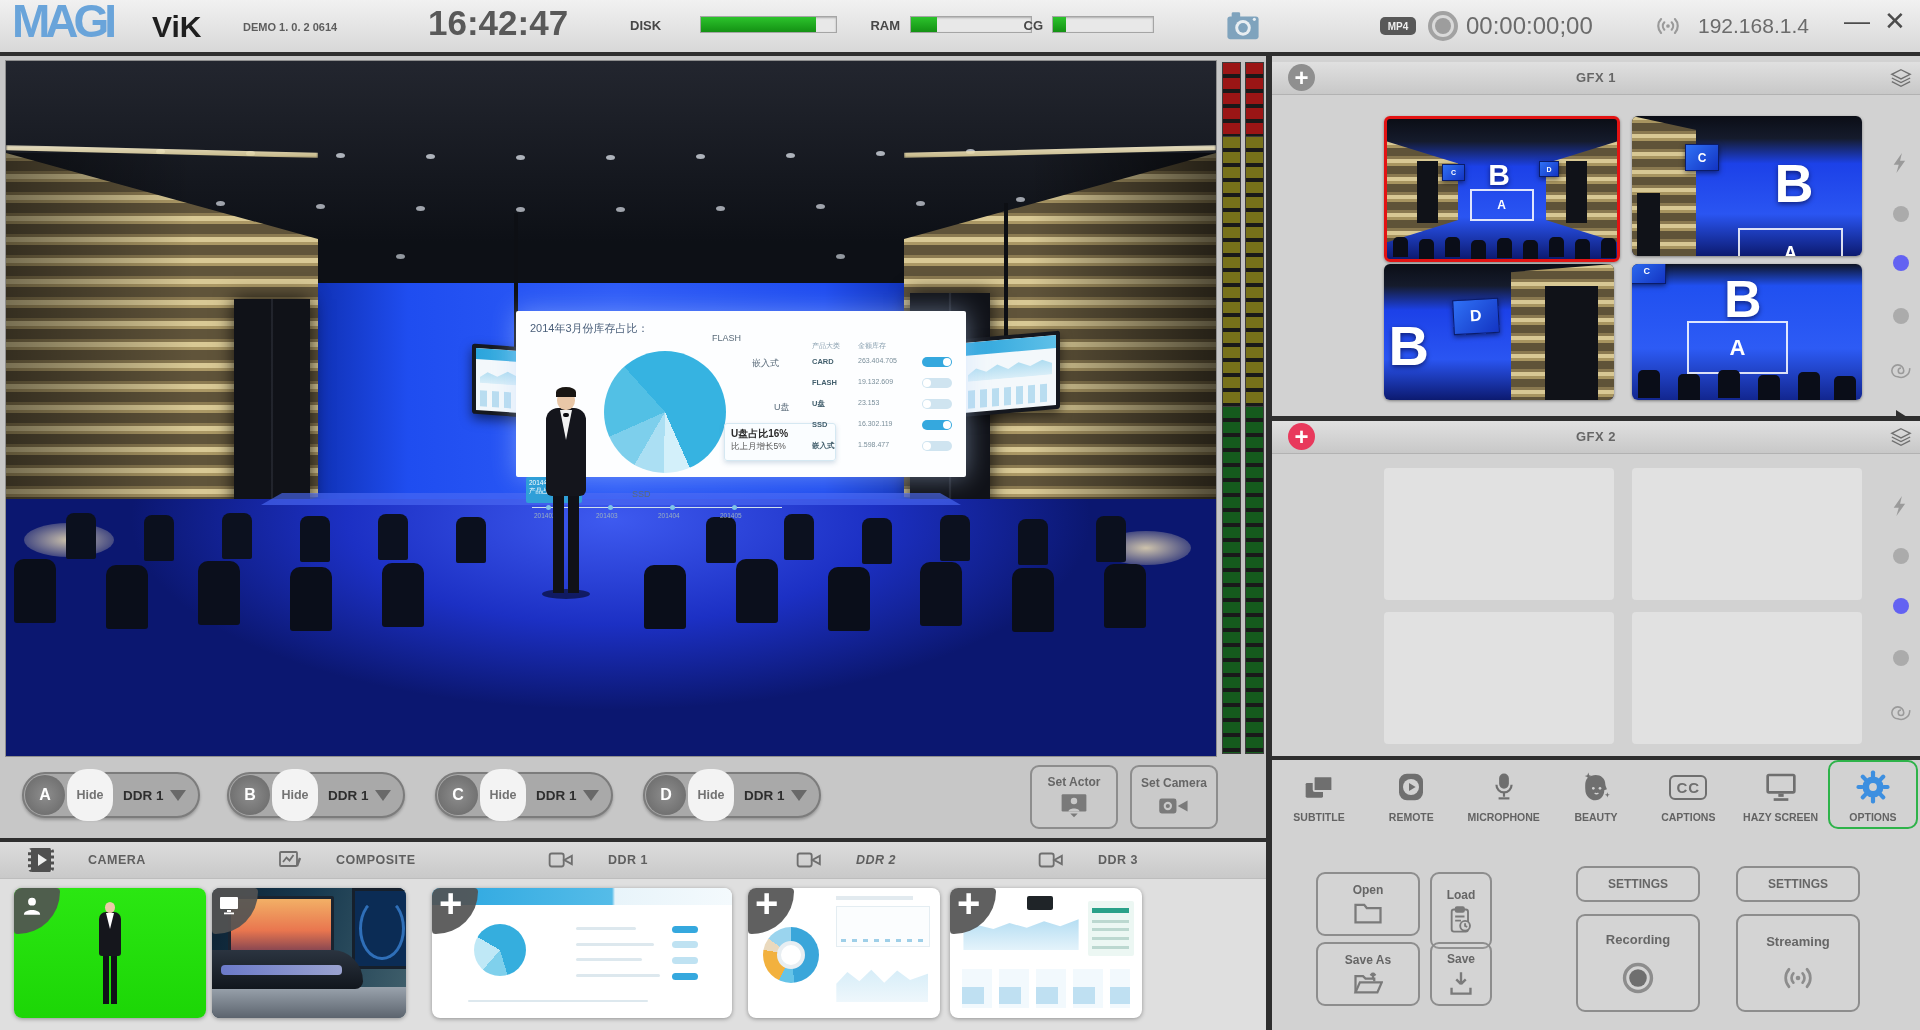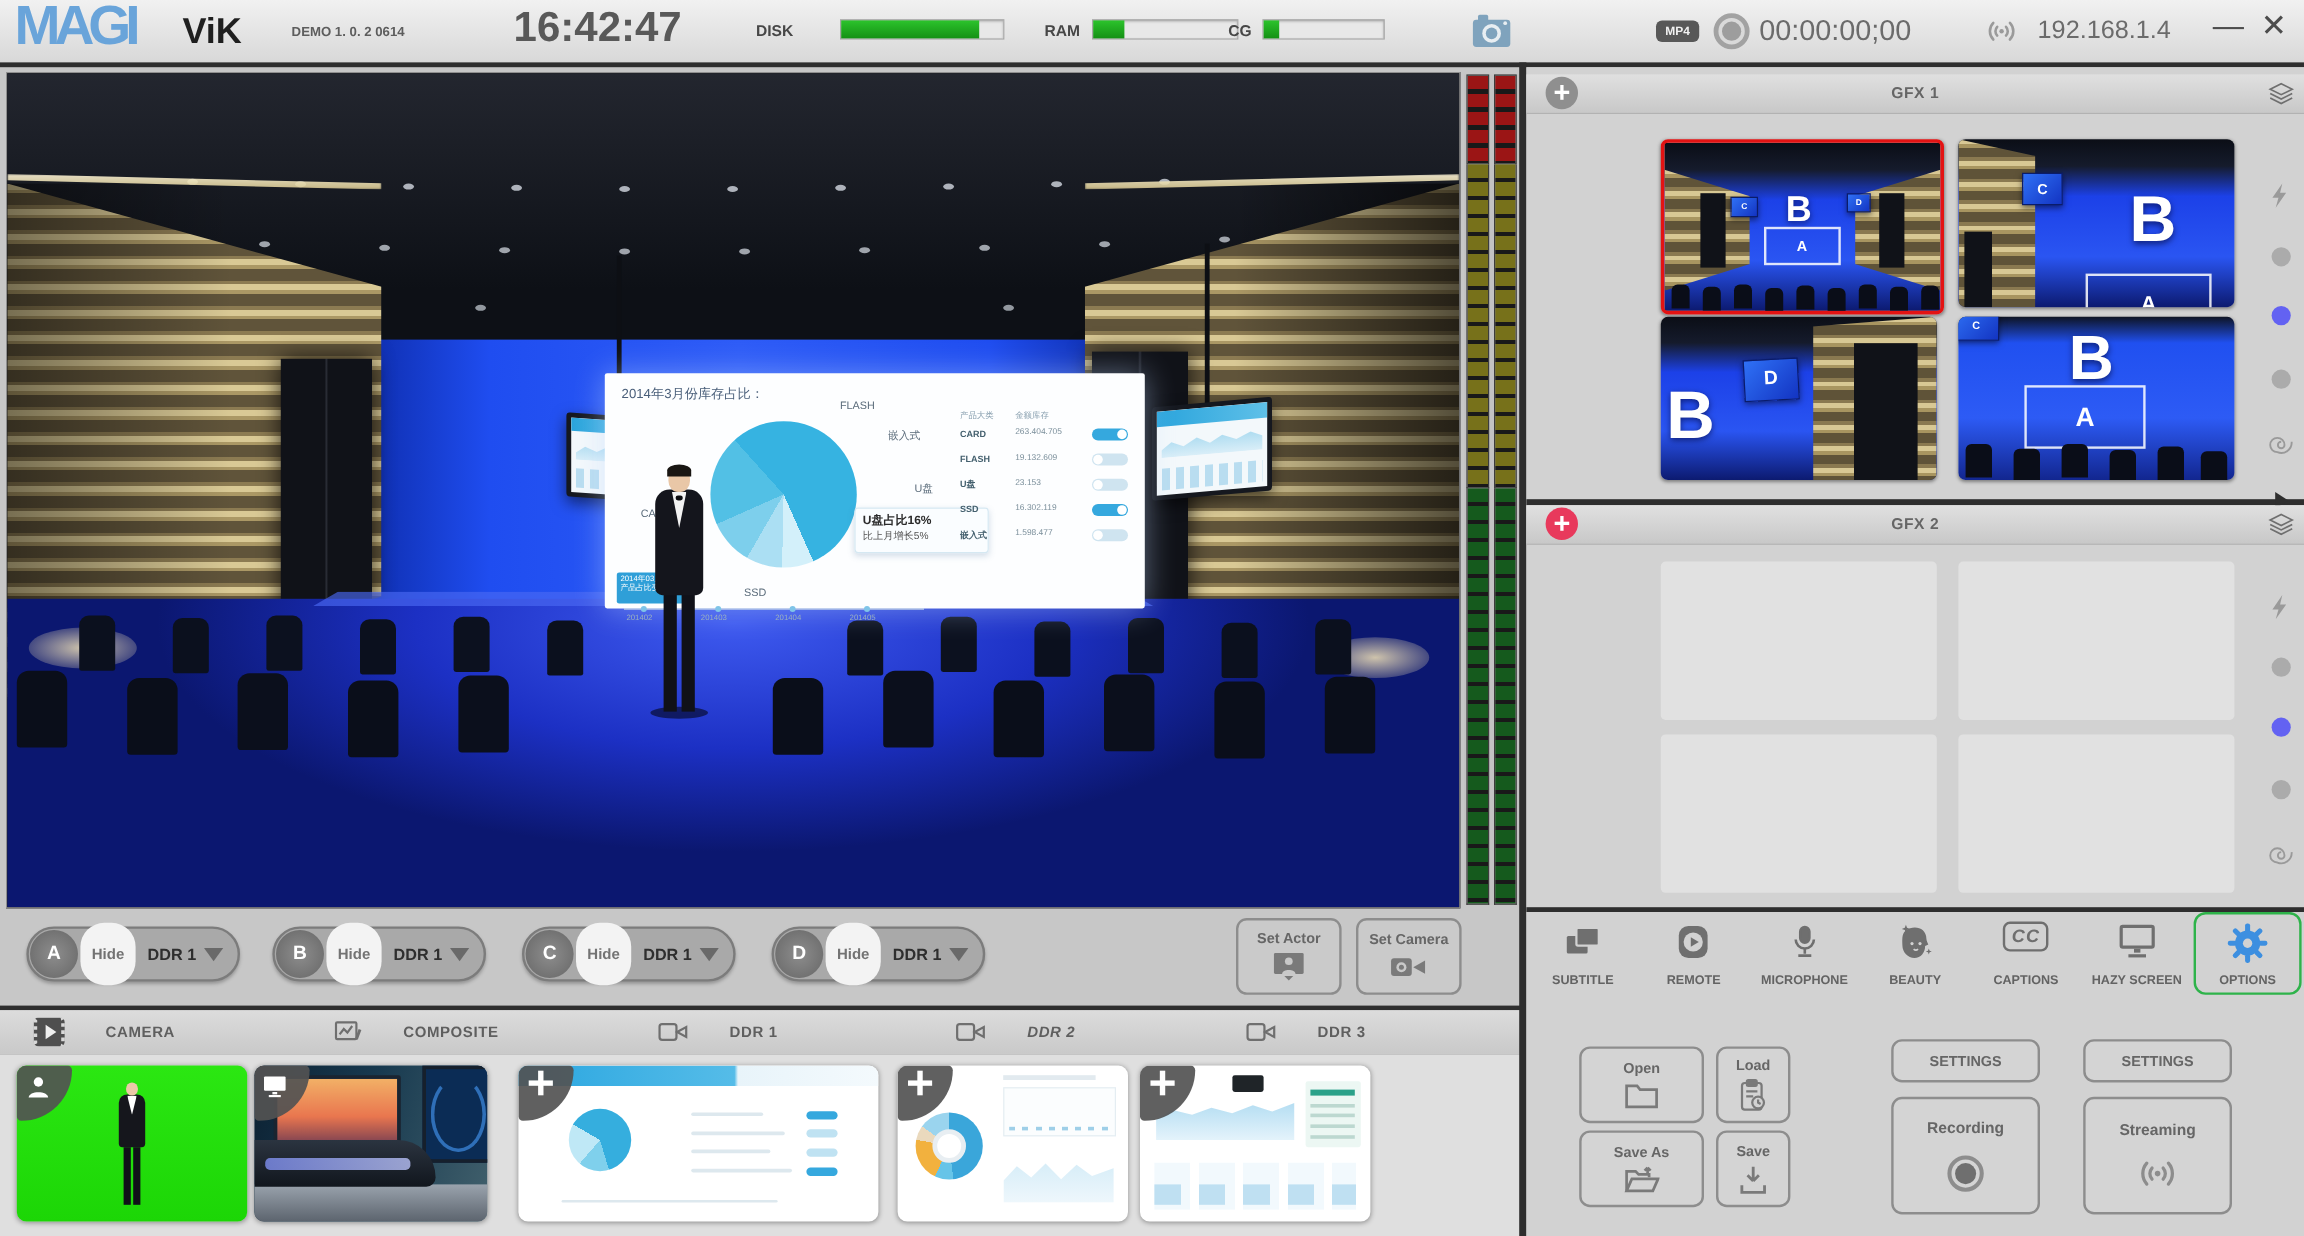--- a/index.html
+++ b/index.html
@@ -73,21 +73,21 @@
   .p-head{position:absolute;left:17px;top:0;width:18px;height:21px;border-radius:50% 50% 45% 45%;background:#e9c7a7;}
   .p-hair{position:absolute;left:16px;top:-2px;width:20px;height:10px;border-radius:50% 50% 0 0;background:#191613;}
   .p-torso{position:absolute;left:6px;top:19px;width:40px;height:88px;border-radius:12px 12px 6px 6px;background:#14151c;}
   .p-shirt{position:absolute;left:20px;top:21px;width:12px;height:30px;background:#f2f2f2;clip-path:polygon(0 0,100% 0,50% 100%);}
   .p-tie{position:absolute;left:23px;top:24px;width:6px;height:4px;background:#0c0c10;border-radius:2px;}
   .p-legL{position:absolute;left:13px;top:106px;width:11px;height:98px;background:#101118;}
   .p-legR{position:absolute;left:28px;top:106px;width:11px;height:98px;background:#101118;}
   .p-shadow{position:absolute;left:2px;top:200px;width:48px;height:10px;border-radius:50%;background:rgba(0,0,10,.55);}
 
   
-  .screen-main{left:498px;top:250px;width:450px;height:196px;background:#fdfeff;border-radius:2px;box-shadow:0 0 26px rgba(190,215,255,.45);}
+  .screen-main{left:510px;top:250px;width:450px;height:166px;background:#fdfeff;border-radius:2px;box-shadow:0 0 26px rgba(190,215,255,.45);}
   .sl-title{position:absolute;left:14px;top:10px;font-size:11px;color:#4a5f7a;}
   .sl-pie{position:absolute;left:88px;top:40px;width:122px;height:122px;border-radius:50%;
           background:conic-gradient(from 318deg,#36b3e1 0 55%,#d3f0fa 55% 62%,#abdff3 62% 70%,#7dcfec 70% 80%,#52c0e5 80% 100%);}
   .sl-lab{position:absolute;font-size:9px;color:#5a6b7a;}
   .sl-callout{position:absolute;left:208px;top:112px;width:112px;height:38px;background:rgba(250,253,255,.96);border:1px solid #d5e8f2;border-radius:3px;box-shadow:0 2px 5px rgba(80,120,160,.25);padding:3px 6px;box-sizing:border-box;}
   .sl-co1{font-size:10px;font-weight:bold;color:#2b2b2b;}
   .sl-co2{font-size:8.5px;color:#555;}
   .sl-table{position:absolute;left:296px;top:30px;width:144px;}
   .sl-th{position:absolute;font-size:7px;color:#8aa0b0;}
   .sl-row{position:absolute;left:0;width:144px;height:14px;}
@@ -198,21 +198,21 @@
   .gt-chairs{position:absolute;left:6px;bottom:2px;width:15px;height:20px;background:#0a0d18;border-radius:5px 5px 0 0;
     box-shadow:26px 2px #0a0d18,52px 0 #0a0d18,78px 3px #0a0d18,104px 1px #0a0d18,130px 3px #0a0d18,156px 0 #0a0d18,182px 2px #0a0d18,208px 1px #0a0d18;}
   .placeholder{width:230px;height:132px;background:#e1e1e1;border-radius:4px;}
   .strip-dot{width:16px;height:16px;border-radius:50%;background:#ababab;}
   .strip-dot.blue{background:#6362f2;}
   .strip-ic{color:#9a9a9a;}
 
   
   .tb-item{display:flex;flex-direction:column;align-items:center;gap:5px;width:86px;}
   .tb-item .lbl{font-size:10.5px;font-weight:bold;color:#636363;white-space:nowrap;}
-  .tb-item .ic{height:38px;display:flex;align-items:flex-start;justify-content:center;color:#6f6f6f;font-style:italic;}
+  .tb-item .ic{height:38px;display:flex;align-items:center;justify-content:center;color:#6f6f6f;}
   .cc-badge{border:2.5px solid #6f6f6f;border-radius:6px;font-weight:bold;font-size:15px;color:#6f6f6f;padding:2px 5px;letter-spacing:1px;}
   .options-box{position:absolute;border:2.5px solid #2eb34a;border-radius:10px;}
 </style>
 </head>
 <body>
 
 <div id="app">
 
   <div id="titlebar" class="abs">
     <div class="abs brand1">MAGI</div>
@@ -747,21 +747,21 @@
     </div>
 
     <div class="abs outline-btn" style="left:44px;top:816px;width:104px;height:64px;">
       <span class="lbl">Open</span>
       <span>
         <svg width="30" height="24" viewBox="0 0 24 19" fill="none" stroke="#7a7a7a" stroke-width="1.8">
             <path d="M2 17V3h7l2 2.5h11V17z"></path>
           </svg>
       </span>
     </div>
-    <div class="abs outline-btn" style="left:158px;top:816px;width:62px;height:64px;">
+    <div class="abs outline-btn" style="left:158px;top:816px;width:62px;height:77px;">
       <span class="lbl">Load</span>
       <span>
         <svg width="26" height="28" viewBox="0 0 22 24" fill="none" stroke="#7a7a7a" stroke-width="1.6">
             <rect x="3" y="3" width="14" height="19" rx="2"></rect>
             <rect x="6.5" y="1" width="7" height="4" rx="1" fill="#7a7a7a"></rect>
             <path d="M6 9h8M6 12.5h5"></path>
             <circle cx="14.5" cy="17" r="4.2" fill="#d2d2d2"></circle>
             <path d="M14.5 14.8v2.2l1.8 1"></path>
           </svg>
       </span>

